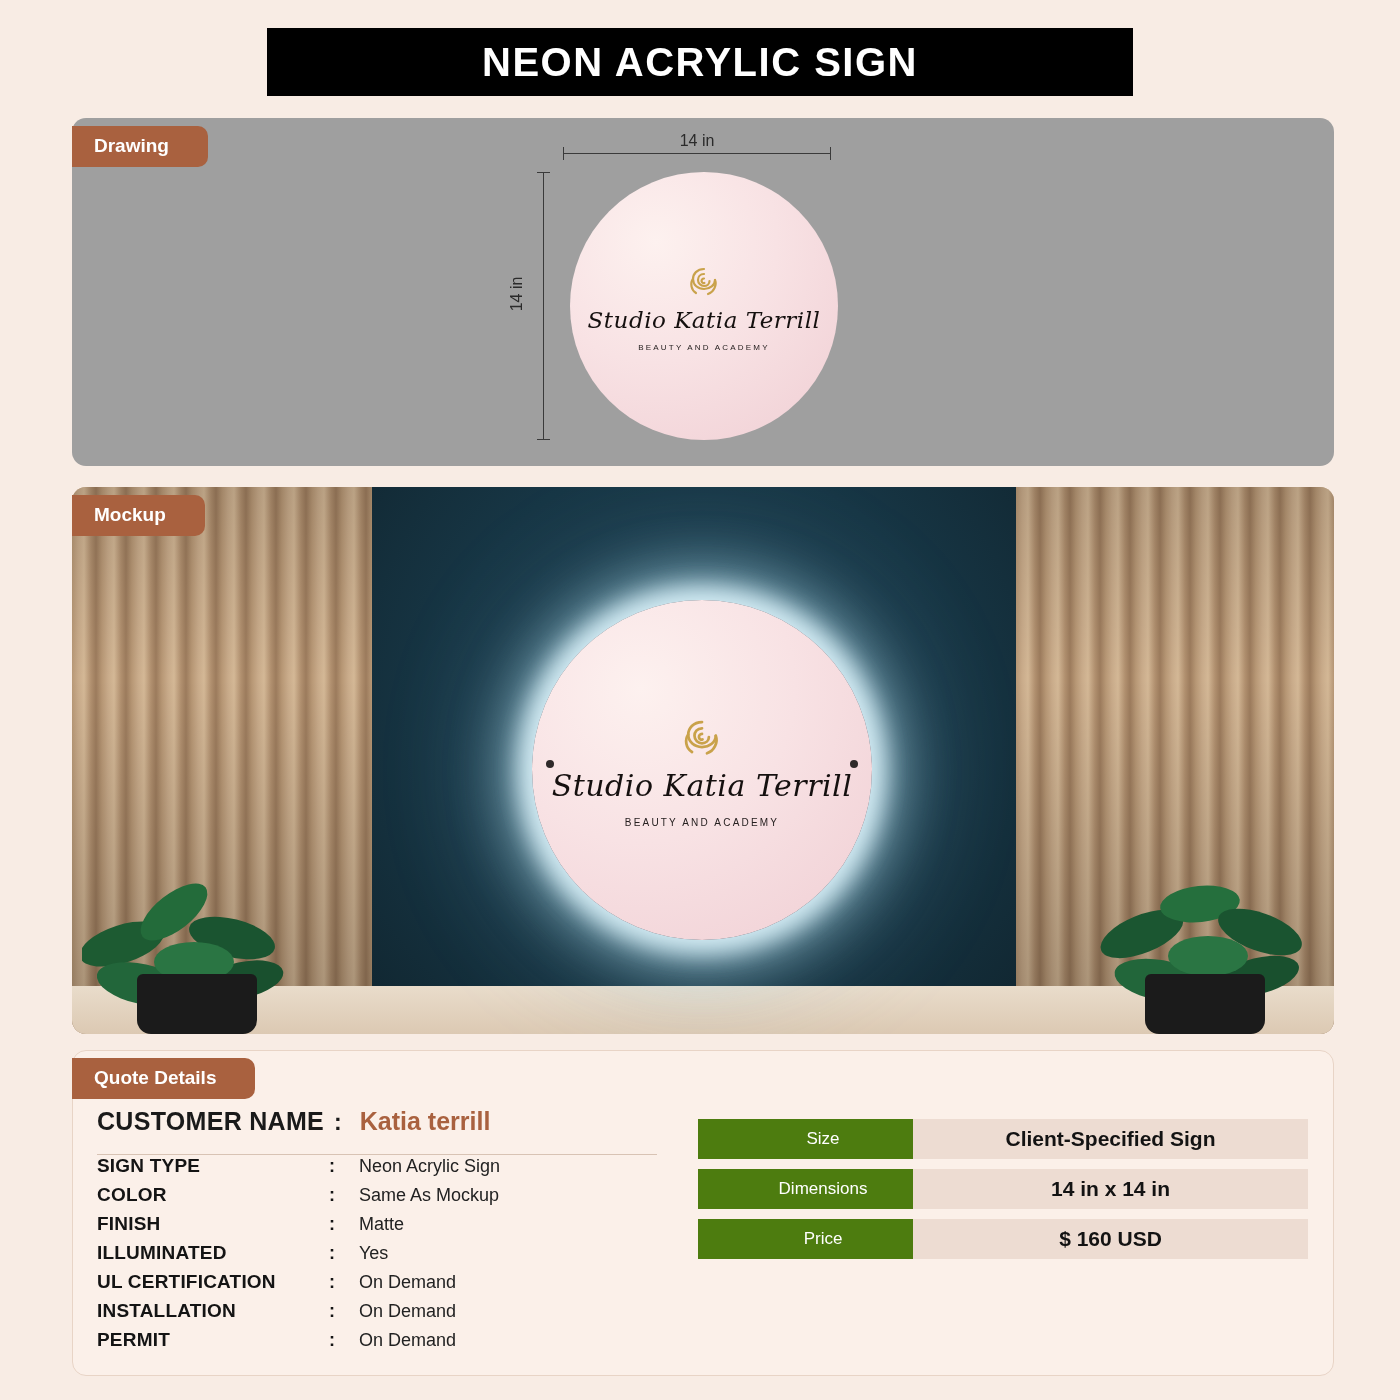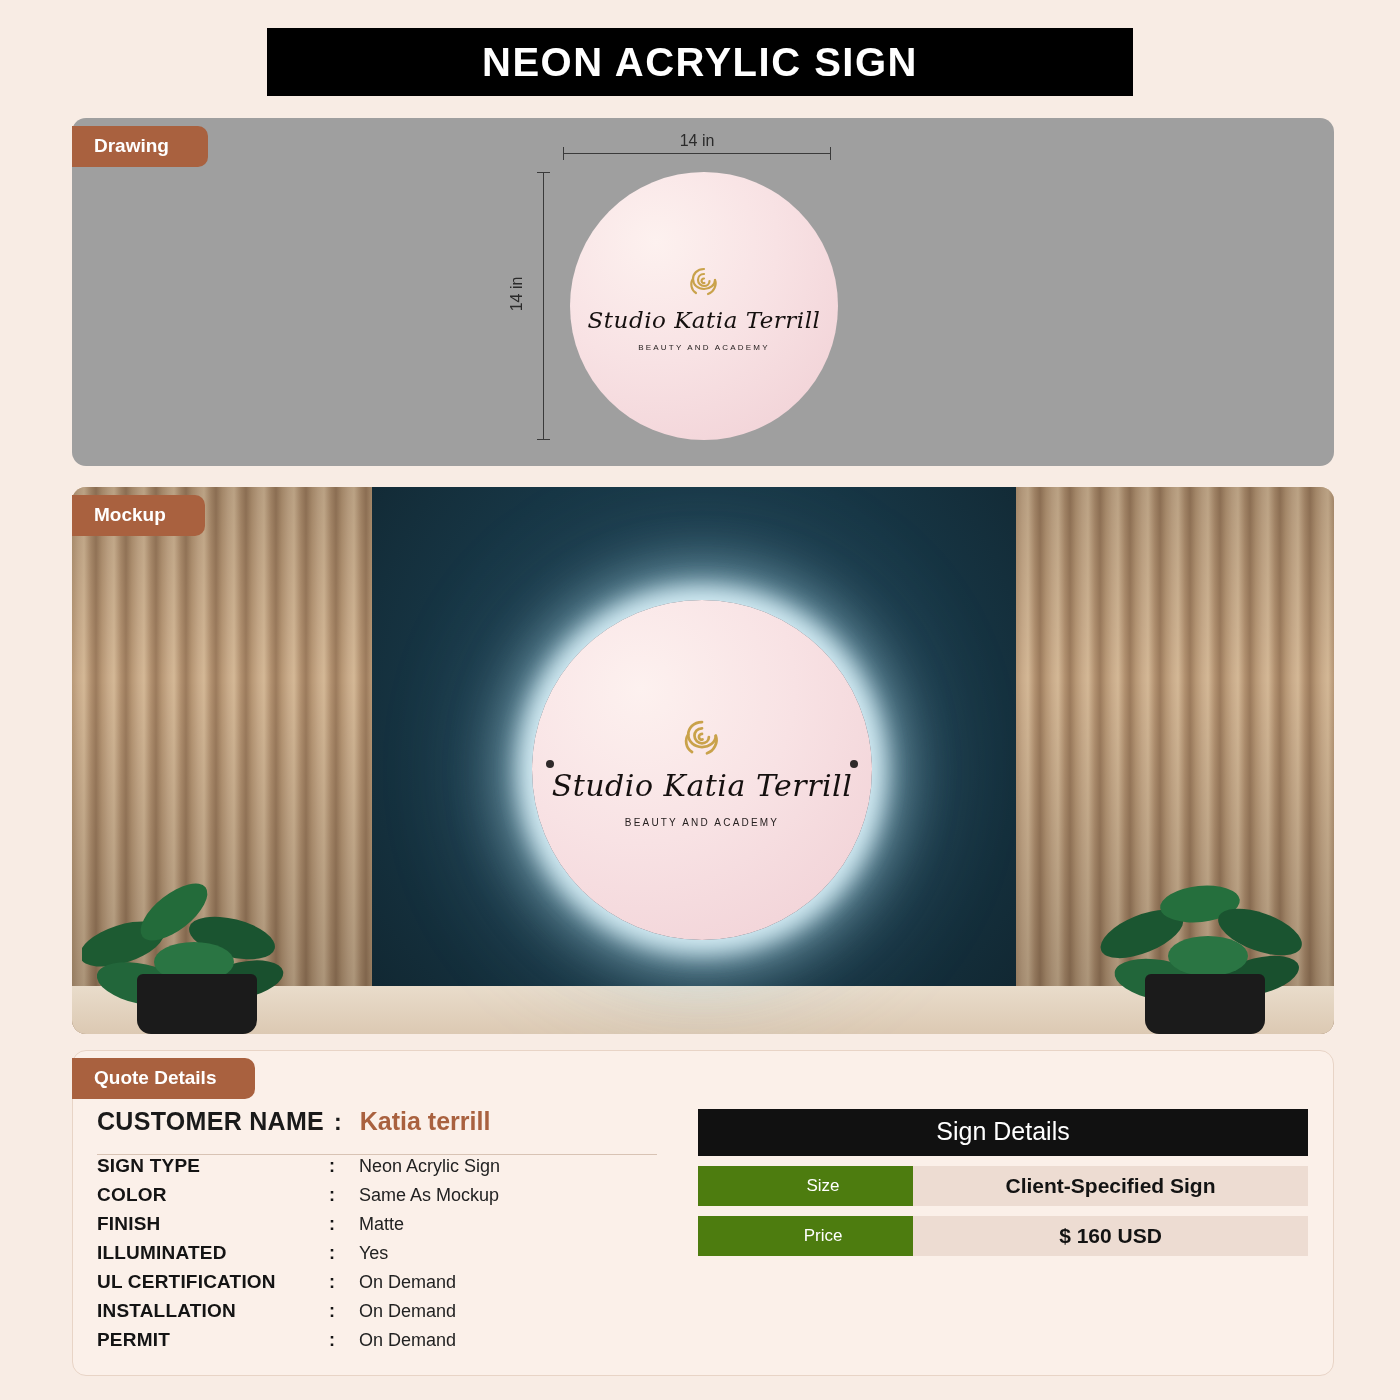--- a/index.html
+++ b/index.html
@@ -488,24 +488,27 @@
       <span class="spec-val">On Demand</span>
     </div>
     <div class="spec-row">
       <span class="spec-key">PERMIT</span>
       <span class="spec-colon">:</span>
       <span class="spec-val">On Demand</span>
     </div>
   </div>
 
   <div class="sd-wrap">
-    <div class="sd-head">Sign Details</div>
     <div class="sd-row">
       <div class="sd-key">Size</div>
       <div class="sd-val">Client-Specified Sign</div>
     </div>
     <div class="sd-row">
+      <div class="sd-key">Dimensions</div>
+      <div class="sd-val">14 in x 14 in</div>
+    </div>
+    <div class="sd-row">
       <div class="sd-key">Price</div>
       <div class="sd-val">$ 160 USD</div>
     </div>
   </div>
 
 </div>
 
 </body></html>

